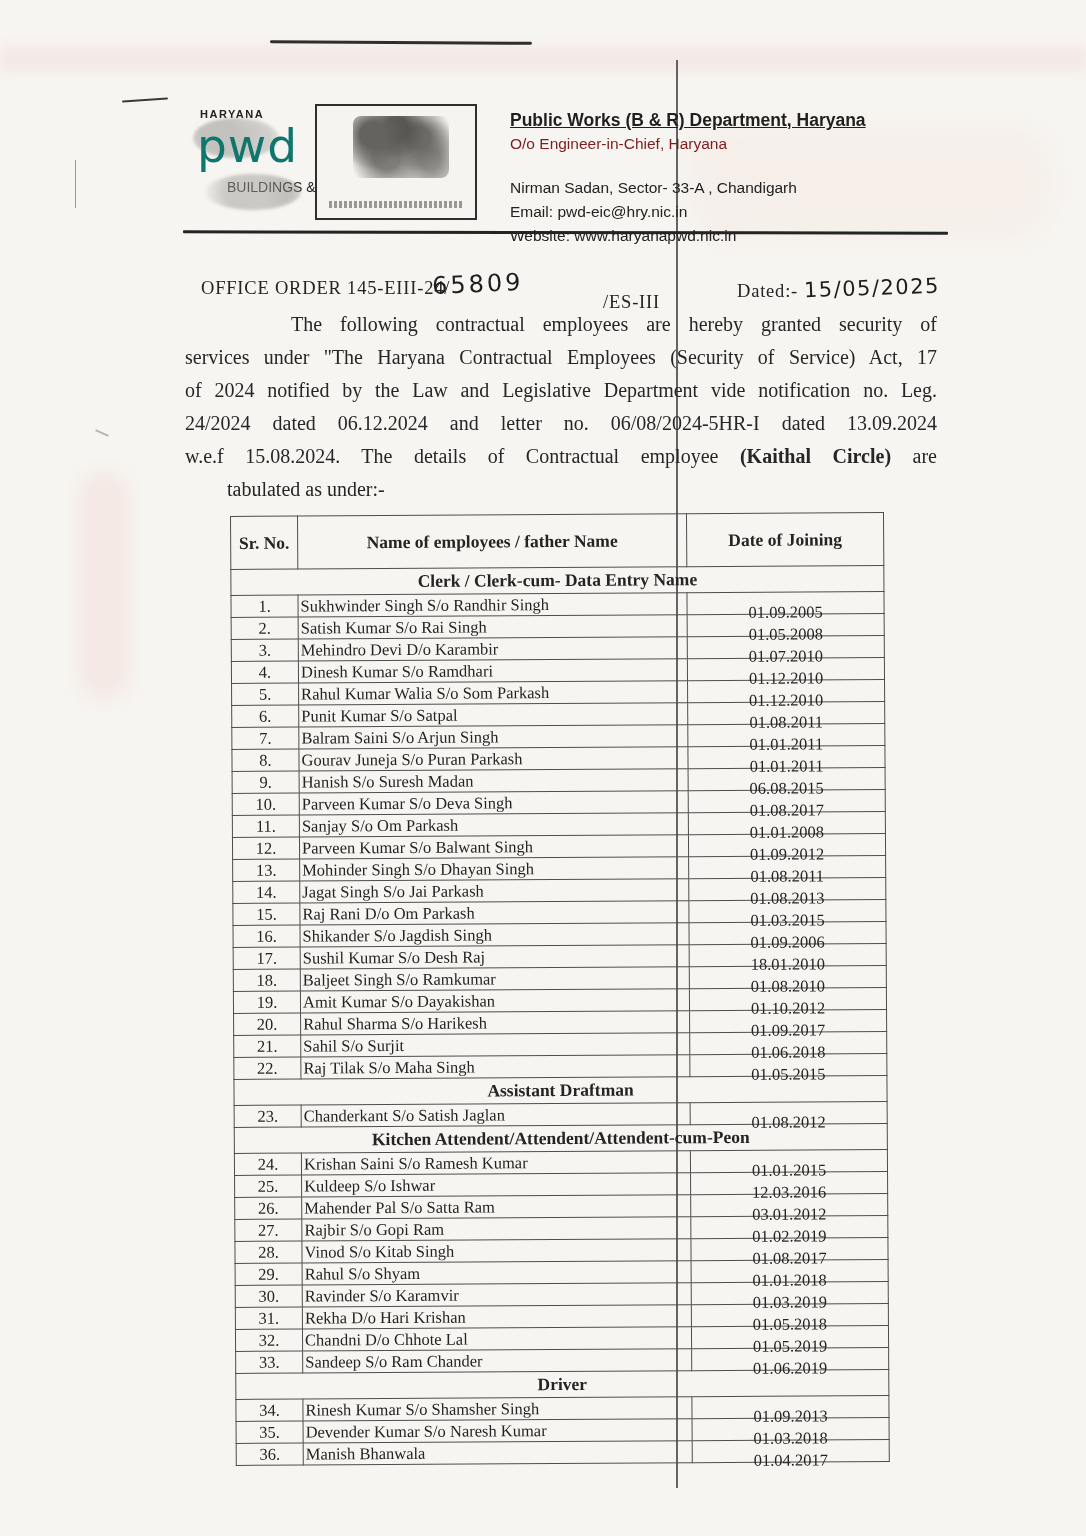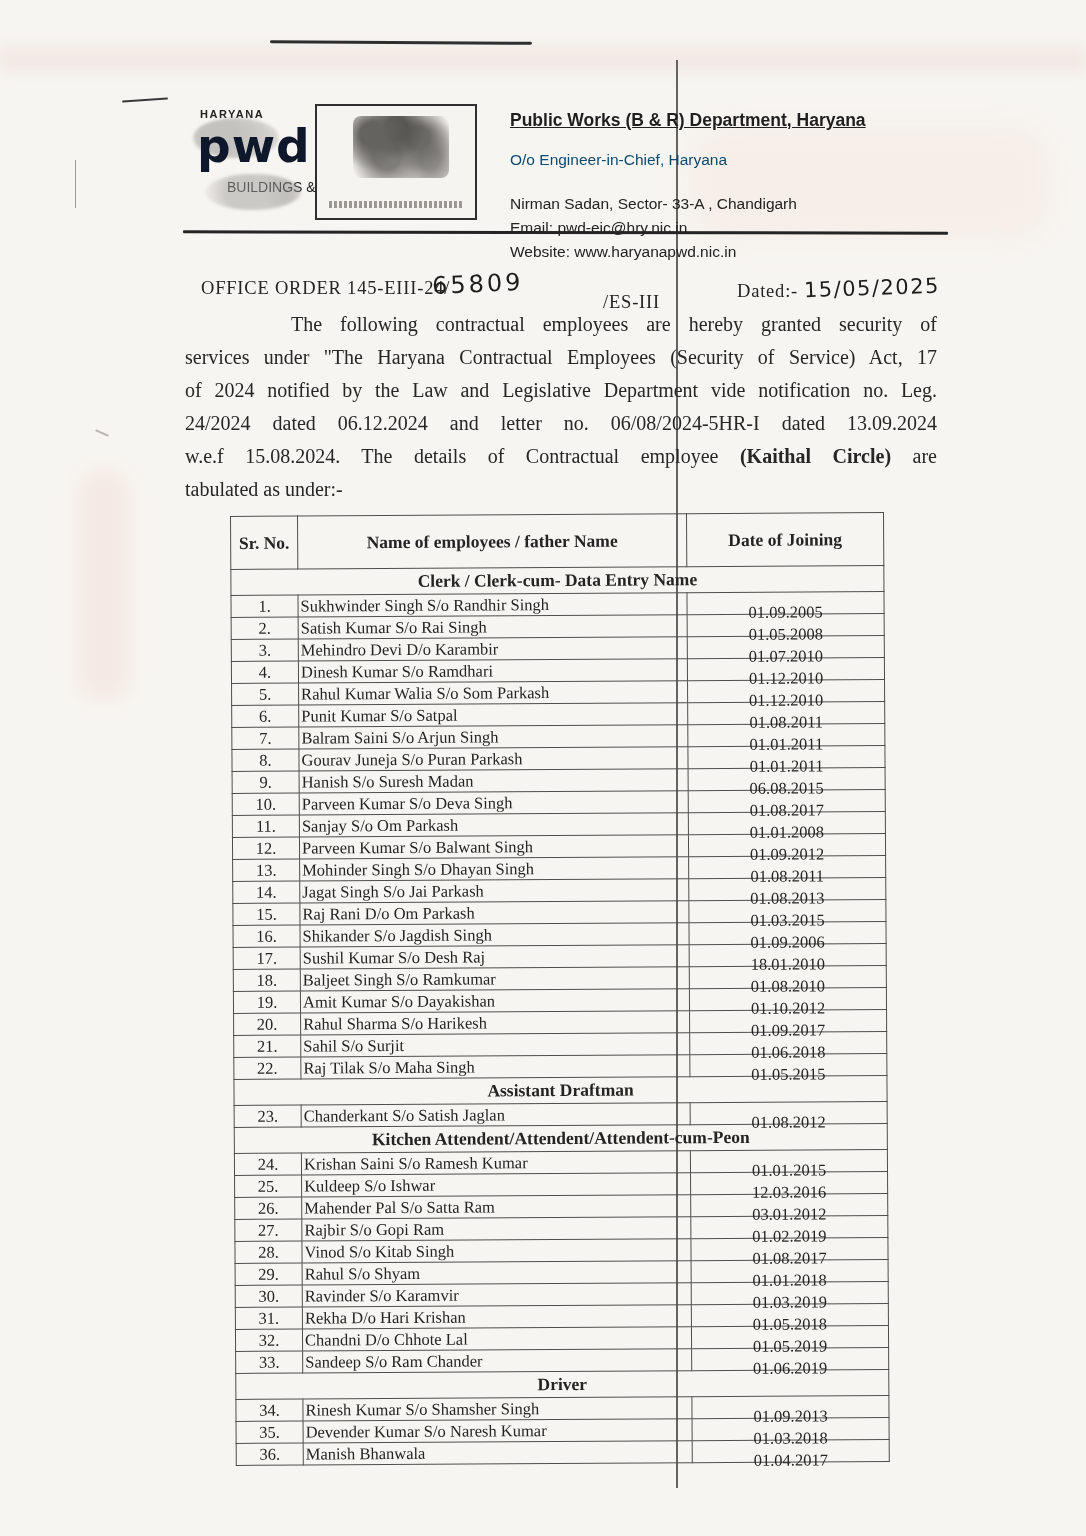--- a/index.html
+++ b/index.html
@@ -14,60 +14,60 @@
   .tint-header-right { left:690px; top:128px; width:360px; height:110px; background:rgba(241,221,216,.30); filter:blur(12px); border-radius:40px; }
   .tint-left-smudge { left:78px; top:470px; width:52px; height:230px; background:rgba(238,206,200,.30); filter:blur(9px); border-radius:26px; }
   .fold-line { position:absolute; left:676px; top:60px; width:2px; height:1428px; background:#4a4a4a; opacity:.85; }
   .top-dash { position:absolute; left:270px; top:41px; width:262px; height:3px; background:#2e2e2e; transform:rotate(.35deg); border-radius:2px; }
   .tl-dash { position:absolute; left:122px; top:99px; width:46px; height:2px; background:#3a3a3a; transform:rotate(-4deg); border-radius:2px; }
   .left-vline { position:absolute; left:75px; top:160px; width:1px; height:48px; background:#9a9a98; }
   .left-tick { position:absolute; left:95px; top:432px; width:14px; height:2px; background:#b9b4b0; transform:rotate(24deg); }
   
   .pwd-logo { position:absolute; left:197px; top:108px; width:110px; text-align:left; }
   .pwd-top { font-size:11px; font-weight:bold; letter-spacing:1.5px; color:#222; margin-left:3px; }
-  .pwd-word { font-family:"DejaVu Sans", sans-serif; font-weight:bold; font-size:47px; line-height:.92; color:#0f172a; letter-spacing:1px; margin-top:4px; position:relative; z-index:2; }
+  .pwd-word { font-family:"DejaVu Sans", sans-serif; font-weight:normal; font-size:47px; line-height:.92; color:#0f766e; letter-spacing:1px; margin-top:4px; position:relative; z-index:2; }
   .pwd-cap { font-size:14px; font-weight:normal; color:#1c1c1c; margin-top:12px; white-space:nowrap;margin-left:30px; }
   .pwd-tex1,.pwd-tex2 { position:absolute; border-radius:50%; filter:blur(1.5px); z-index:1; }
   .pwd-tex1 { left:-4px; top:10px; width:86px; height:40px;
     background:radial-gradient(circle at 30% 40%, #9b9a96 0 30%, transparent 70%), radial-gradient(circle at 70% 60%, #b0aeaa 0 25%, transparent 65%); opacity:.55; }
   .pwd-tex2 { left:8px; top:66px; width:96px; height:36px;
     background:radial-gradient(circle at 40% 50%, #a09e9a 0 30%, transparent 70%), radial-gradient(circle at 75% 40%, #8f8d89 0 20%, transparent 60%); opacity:.5; }
   .emblem-box { position:absolute; left:315px; top:104px; width:158px; height:112px; border:2px solid #2f2f2f; background:#f6f4f0; }
   .emblem-art { position:absolute; left:36px; top:10px; width:96px; height:62px; filter:blur(.6px); opacity:.85;
     background:
       radial-gradient(circle at 20% 30%, #4c4a46 0 14%, transparent 40%),
       radial-gradient(circle at 45% 20%, #3d3b38 0 16%, transparent 42%),
       radial-gradient(circle at 68% 35%, #55534f 0 15%, transparent 45%),
       radial-gradient(circle at 35% 65%, #6b6965 0 18%, transparent 50%),
       radial-gradient(circle at 80% 70%, #7d7b77 0 12%, transparent 45%);
     border-radius:8px; }
   .emblem-caption { position:absolute; left:12px; bottom:10px; width:134px; height:7px; opacity:.65;
     background:repeating-linear-gradient(90deg,#6a6662 0 3px, transparent 3px 5px); }
   .head-text { position:absolute; left:510px; top:110px; width:340px; }
   .dept-title { font-size:17.5px; font-weight:bold; color:#1f1f1f; text-decoration:underline; white-space:nowrap; }
-  .office-line { font-size:15.5px; margin-top:20px; color:#0c4a6e; }
+  .office-line { font-size:15.5px; margin-top:4px; color:#7f1d1d; }
   .addr-line { font-size:15.5px; margin-top:26px; color:#222; }
   .contact-line { font-size:15.5px; margin-top:6px; color:#222; }
   .contact-line .ul { }
   .head-rule { position:absolute; left:183px; top:231px; width:765px; height:3px; background:#242424; transform:rotate(.1deg); border-radius:1px; }
   
   .order-row { position:absolute; left:185px; top:268px; width:770px; height:46px;
     font-family:"Liberation Serif", serif; font-size:18.5px; letter-spacing:.8px; color:#242424; }
   .order-prefix { position:absolute; left:16px; top:10px; white-space:nowrap; }
   .hand { font-family:"DejaVu Sans", sans-serif; color:#1d1d1d; }
   .order-num { position:absolute; left:247px; top:2px; font-size:24px; letter-spacing:3px; transform:rotate(-2.5deg); }
   .order-es { position:absolute; left:418px; top:10px;margin-top:14px; }
   .order-dated { position:absolute; left:552px; top:10px; white-space:nowrap; }
   .order-date { font-size:21px; letter-spacing:1.5px; display:inline-block; transform:rotate(-2deg) translateY(-2px); }
   
   .body-para { position:absolute; left:185px; top:308px; width:752px;
     font-family:"Liberation Serif", serif; font-size:20px; line-height:33px; color:#262626; }
   .para-line { text-align:justify; text-align-last:justify; }
   .para-line.first { text-indent:106px; }
-  .para-line.last { text-align-last:left; }
+  .para-line.last { text-align-last:left;margin-left:42px; }
   
   .emp-table-wrap { position:absolute; left:230px; top:516px; width:638px; transform:rotate(-.35deg); transform-origin:0 0; }
   table.emp { border-collapse:collapse; width:638px; table-layout:fixed;
     font-family:"Liberation Serif", serif; color:#242424; }
   table.emp th, table.emp td { border:1px solid #4e4e4e; overflow:visible; }
   table.emp th { font-size:17.5px; font-weight:bold; padding:4px 2px; height:44px; }
   th.h-sr { width:62px;margin-top:10px; }
   th.h-name { width:384px; }
   th.h-date { width:192px; }
   td.sec { font-size:17.5px; font-weight:bold; text-align:center; height:25px; padding:0 2px; }

